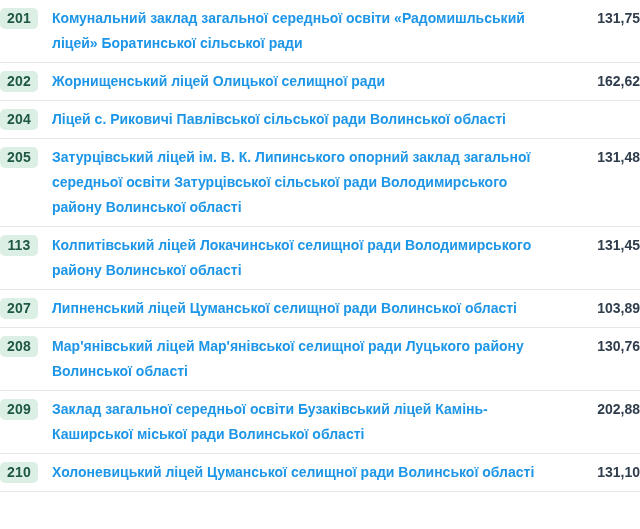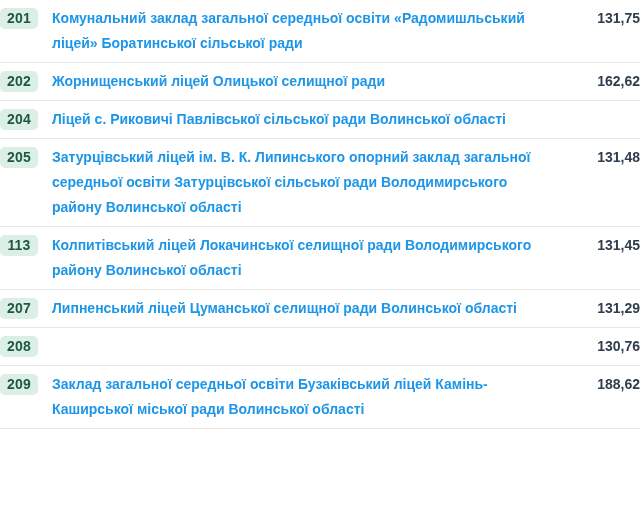--- a/index.html
+++ b/index.html
@@ -83,27 +83,33 @@
 
   <div class="row">
     <span class="badge">113</span>
     <a class="school" href="#">Колпитівський ліцей Локачинської селищної ради Володимирського району Волинської області</a>
     <span class="score">131,45</span>
   </div>
 
   <div class="row">
     <span class="badge">207</span>
     <a class="school" href="#">Липненський ліцей Цуманської селищної ради Волинської області</a>
-    <span class="score">131,29</span>
+    <span class="score">103,89</span>
   </div>
 
   <div class="row">
     <span class="badge">208</span>
+    <a class="school" href="#">Мар'янівський ліцей Мар'янівської селищної ради Луцького району Волинської області</a>
     <span class="score">130,76</span>
   </div>
 
   <div class="row">
     <span class="badge">209</span>
     <a class="school" href="#">Заклад загальної середньої освіти Бузаківський ліцей Камінь-Каширської міської ради Волинської області</a>
-    <span class="score">188,62</span>
+    <span class="score">202,88</span>
   </div>
 
+  <div class="row">
+    <span class="badge">210</span>
+    <a class="school" href="#">Холоневицький ліцей Цуманської селищної ради Волинської області</a>
+    <span class="score">131,10</span>
+  </div>
 </div>
 
 </body></html>

